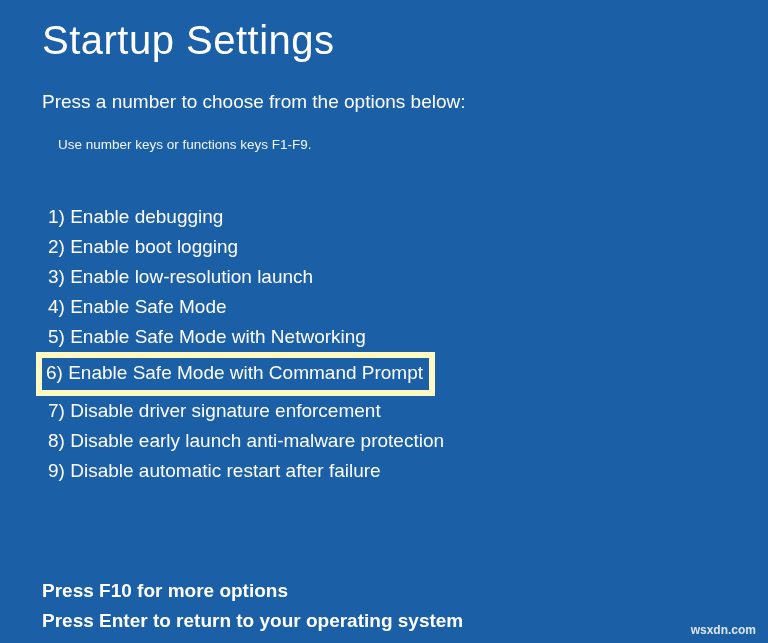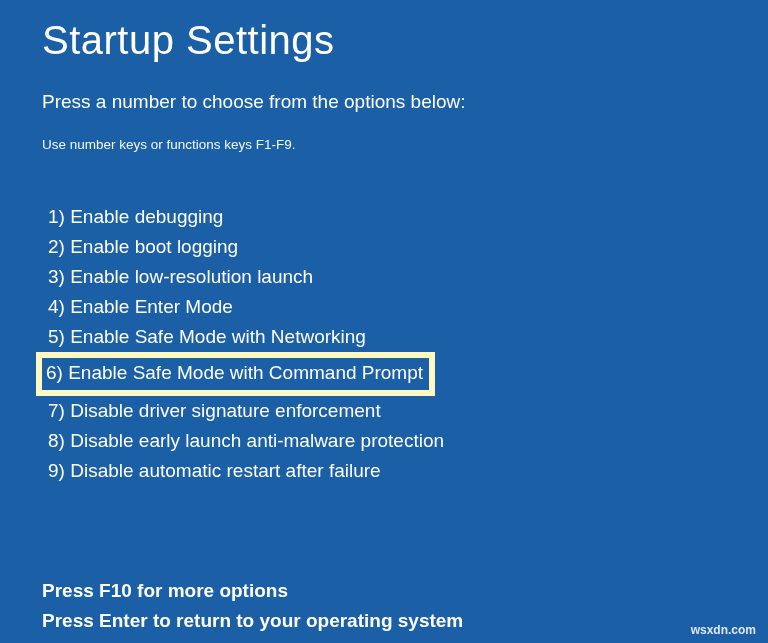--- a/index.html
+++ b/index.html
@@ -29,20 +29,21 @@
     .subtitle {
       font-size: 19px;
       font-weight: 400;
       margin-bottom: 24px;
     }
     .hint {
       font-size: 13.5px;
       font-weight: 300;
       margin-bottom: 50px;
       opacity: 0.95;
+      margin-left: 16px;
     }
     .options {
       margin-bottom: 90px;
     }
     .option {
       font-size: 19px;
       font-weight: 300;
       line-height: 1.58;
       padding: 0 6px;
       display: inline-block;
@@ -76,21 +77,21 @@
 
 <div class="container">
   <h1 class="title">Startup Settings</h1>
   <div class="subtitle">Press a number to choose from the options below:</div>
   <div class="hint">Use number keys or functions keys F1-F9.</div>
 
   <div class="options">
     <div class="option-wrap"><span class="option"><span>1</span>) <span>Enable debugging</span></span></div>
     <div class="option-wrap"><span class="option"><span>2</span>) <span>Enable boot logging</span></span></div>
     <div class="option-wrap"><span class="option"><span>3</span>) <span>Enable low-resolution launch</span></span></div>
-    <div class="option-wrap"><span class="option"><span>4</span>) <span>Enable Enter Mode</span></span></div>
+    <div class="option-wrap"><span class="option"><span>4</span>) <span>Enable Safe Mode</span></span></div>
     <div class="option-wrap"><span class="option"><span>5</span>) <span>Enable Safe Mode with Networking</span></span></div>
     <div class="option-wrap"><span class="option highlighted"><span>6</span>) <span>Enable Safe Mode with Command Prompt</span></span></div>
     <div class="option-wrap"><span class="option"><span>7</span>) <span>Disable driver signature enforcement</span></span></div>
     <div class="option-wrap"><span class="option"><span>8</span>) <span>Disable early launch anti-malware protection</span></span></div>
     <div class="option-wrap"><span class="option"><span>9</span>) <span>Disable automatic restart after failure</span></span></div>
   </div>
 
   <div class="footer">
     <div>Press F10 for more options</div>
     <div>Press Enter to return to your operating system</div>

